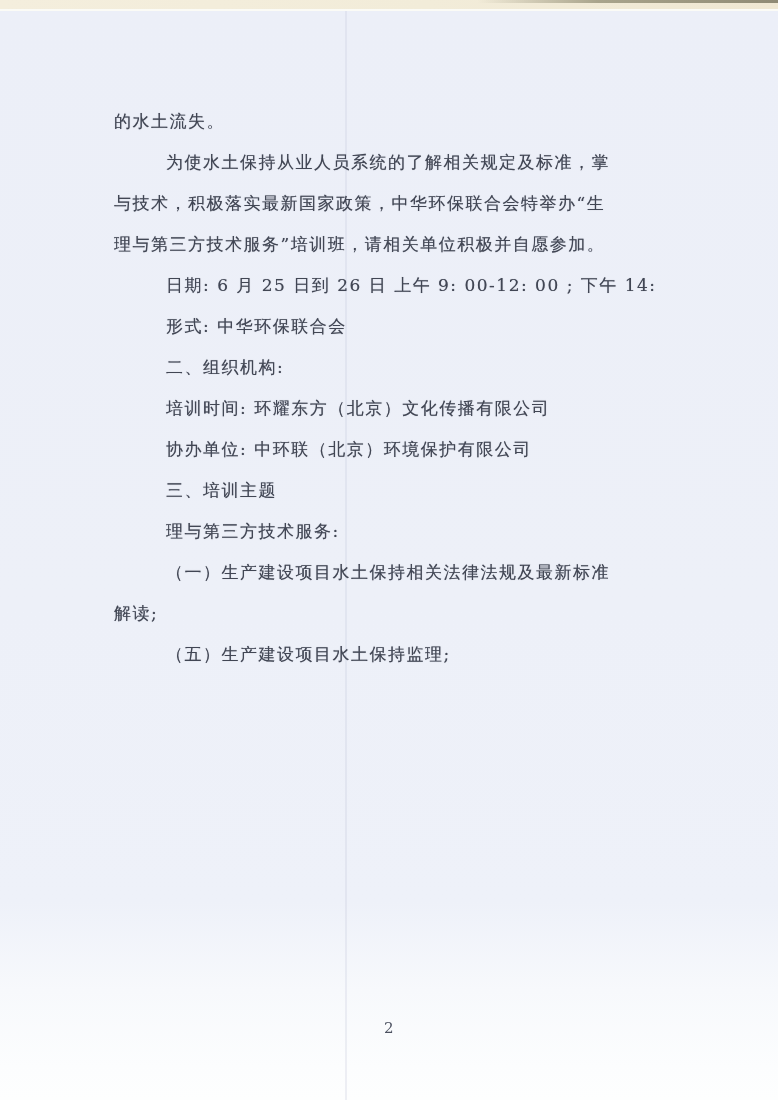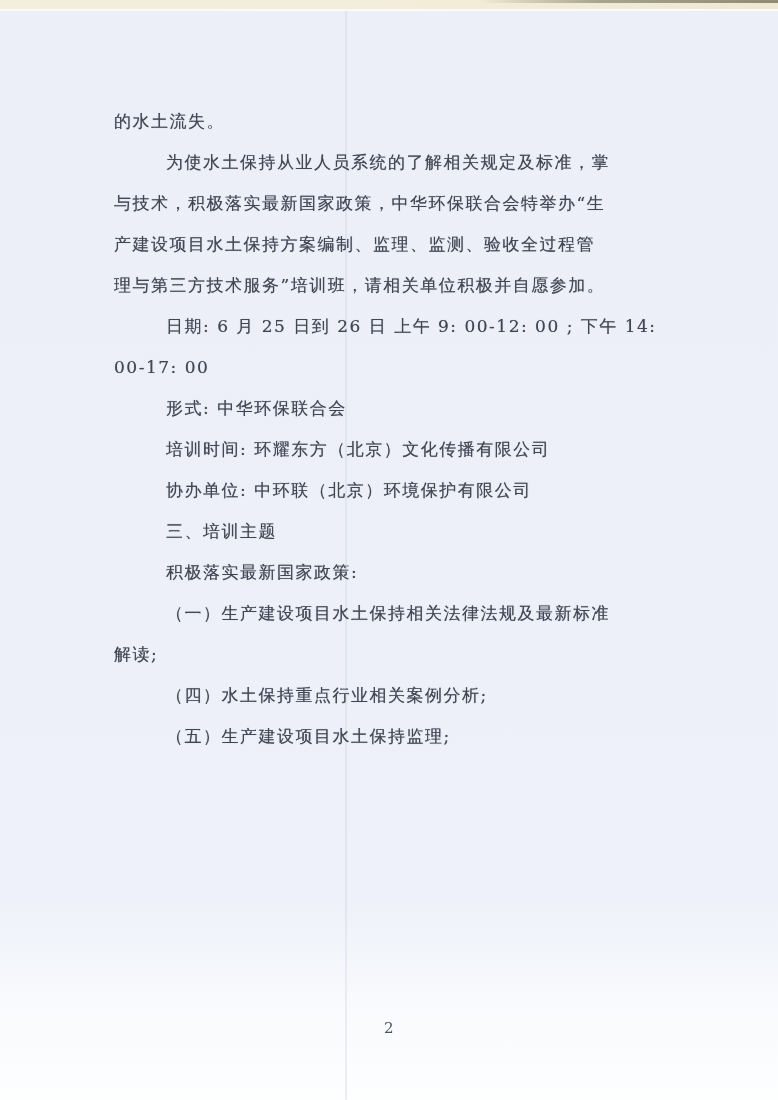--- a/index.html
+++ b/index.html
@@ -93,29 +93,27 @@
 <body>
 
 <div class="scan-top-strip"></div>
 <div class="scan-seam"></div>
 
 <div class="page-content">
   <div>
       <div class="line">的水土流失。</div>
       <div class="line indent">为使水土保持从业人员系统的了解相关规定及标准，掌</div>
       <div class="line">与技术，积极落实最新国家政策，中华环保联合会特举办“生</div>
-      <div class="line">产建设项目水土保持方案编制、监理、监测、验收全过程管</div>
       <div class="line">理与第三方技术服务”培训班，请相关单位积极并自愿参加。</div>
       <div class="line indent">日期: 6 月 25 日到 26 日  上午 9: 00-12: 00 ; 下午 14:</div>
-      <div class="line">00-17:  00</div>
       <div class="line indent">形式: 中华环保联合会</div>
+      <div class="line indent">二、组织机构:</div>
       <div class="line indent">培训时间: 环耀东方（北京）文化传播有限公司</div>
       <div class="line indent">协办单位: 中环联（北京）环境保护有限公司</div>
       <div class="line indent">三、培训主题</div>
-      <div class="line indent">积极落实最新国家政策:</div>
+      <div class="line indent">理与第三方技术服务:</div>
       <div class="line indent">（一）生产建设项目水土保持相关法律法规及最新标准</div>
       <div class="line">解读;</div>
-      <div class="line indent">（四）水土保持重点行业相关案例分析;</div>
       <div class="line indent">（五）生产建设项目水土保持监理;</div>
     </div>
 </div>
 
 <div class="page-number">2</div>
 
 </body></html>

